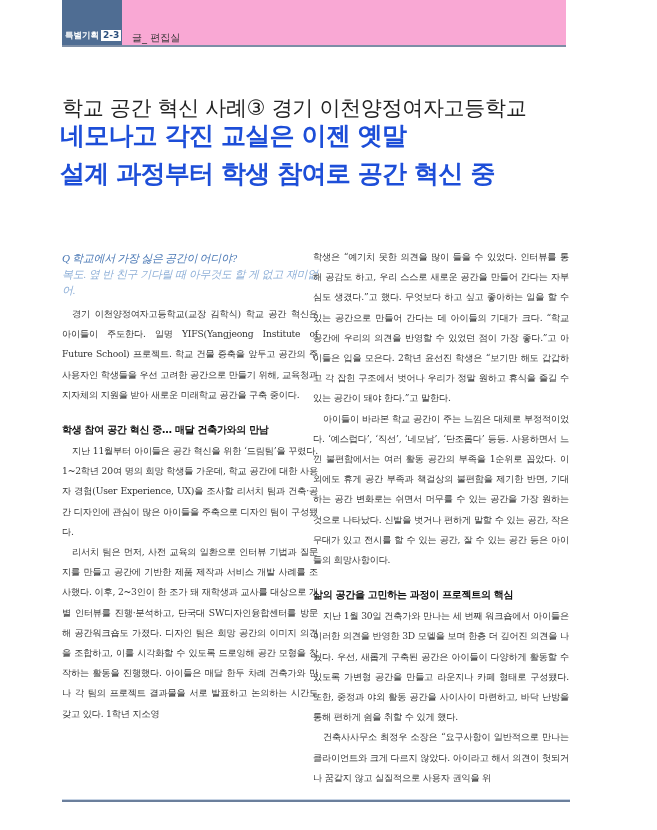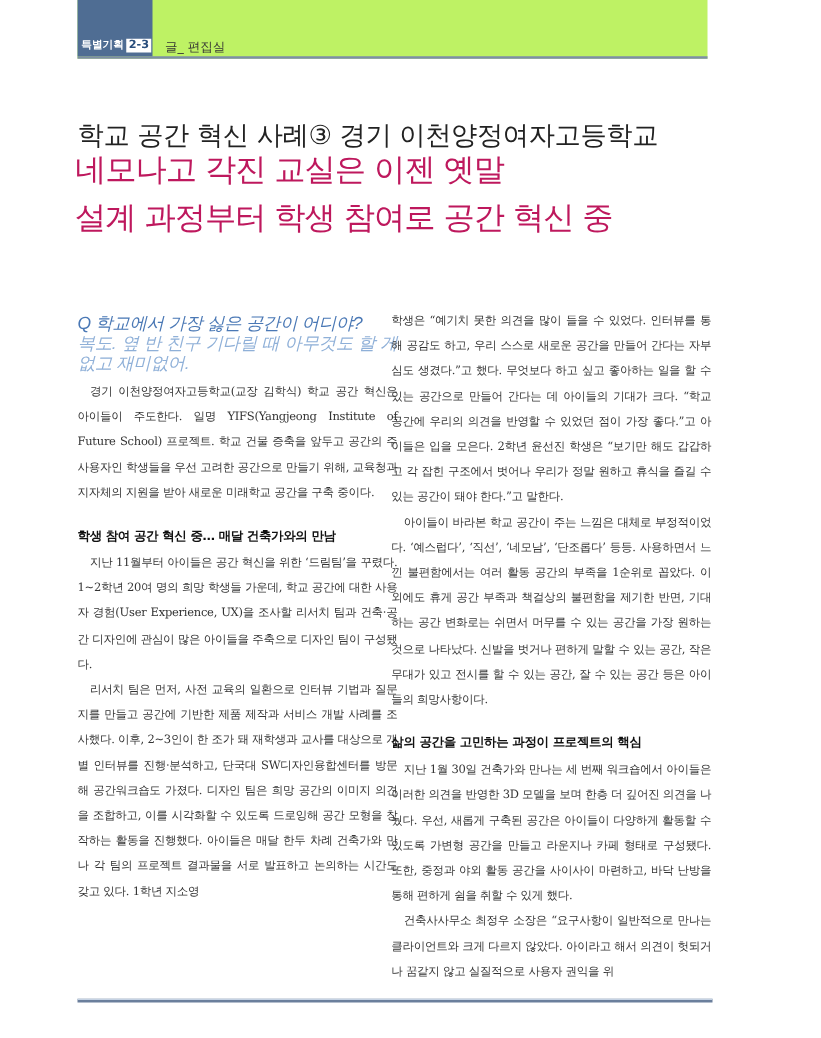--- a/index.html
+++ b/index.html
@@ -1,35 +1,35 @@
 <!DOCTYPE html>
 <html><head>
 <meta charset="utf-8">
 <style>
   html, body { margin: 0; padding: 0; background: #ffffff; }
   body { width: 657px; height: 830px; position: relative; overflow: hidden;
          font-family: "DejaVu Sans", sans-serif; color: #222; }
 
   .header-band { position: absolute; left: 62px; top: 0; width: 504px; height: 45px;
-                 background: #bef264; border-bottom: 2px solid #7d8ea6; }
+                 background: #f9a8d4; border-bottom: 2px solid #7d8ea6; }
   .header-block { position: absolute; left: 0; top: 0; width: 60px; height: 45px; background: #4f6d93; }
   .section-label { position: absolute; left: 3px; top: 30px; font-size: 8.5px; font-weight: bold; color: #ffffff; white-space: nowrap; }
   .section-num { display: inline-block; background: #ffffff; color: #2a4f7d; font-weight: bold; padding: 0 2px; margin-left: 2px; font-size: 9px; line-height: 11px; }
   .byline { position: absolute; left: 70px; top: 31px; font-size: 10px; color: #333; white-space: nowrap; }
 
   .kicker { position: absolute; left: 62px; top: 94px; font-size: 21px; color: #222; white-space: nowrap; letter-spacing: -0.3px; }
-  .headline { position: absolute; left: 60px; top: 117px; font-size: 25px; font-weight: normal; color: #be185d;
+  .headline { position: absolute; left: 60px; top: 117px; font-size: 25px; font-weight: bold; color: #1d4ed8;
               line-height: 38px; letter-spacing: -0.8px; white-space: nowrap; }
 
   .col { position: absolute; width: 256px; font-family: "DejaVu Serif", serif; font-size: 9.2px;
          line-height: 20.2px; color: #333; letter-spacing: -0.2px; text-align: justify; }
   .col-left { left: 62px; top: 250px; }
   .col-right { left: 313px; top: 247px; }
 
-  .qa { font-family: Liberation Sans, sans-serif; font-style: italic; font-size: 14px; line-height: 16px; letter-spacing: -0.3px; }
+  .qa { font-family: Liberation Serif, serif; font-style: italic; font-size: 11px; line-height: 16px; letter-spacing: -0.3px; }
   .qa .q { color: #4a78b5; }
   .qa .a { color: #8fb0d8; }
   .qa-group { margin-bottom: 6px; }
   .qa-block { margin-bottom: 6px; }
 
   .para { text-indent: 10px; margin: 0; }
   .subhead { font-family: "DejaVu Sans", sans-serif; font-weight: bold; font-size: 10px; color: #111;
              margin: 16px 0 2px 0; line-height: 18px; letter-spacing: -0.3px; }
 
   .footer-rule { position: absolute; left: 62px; top: 799px; width: 508px; height: 2px; background: #6b7f9c; border-top: 1px solid #c6d3e4; }

